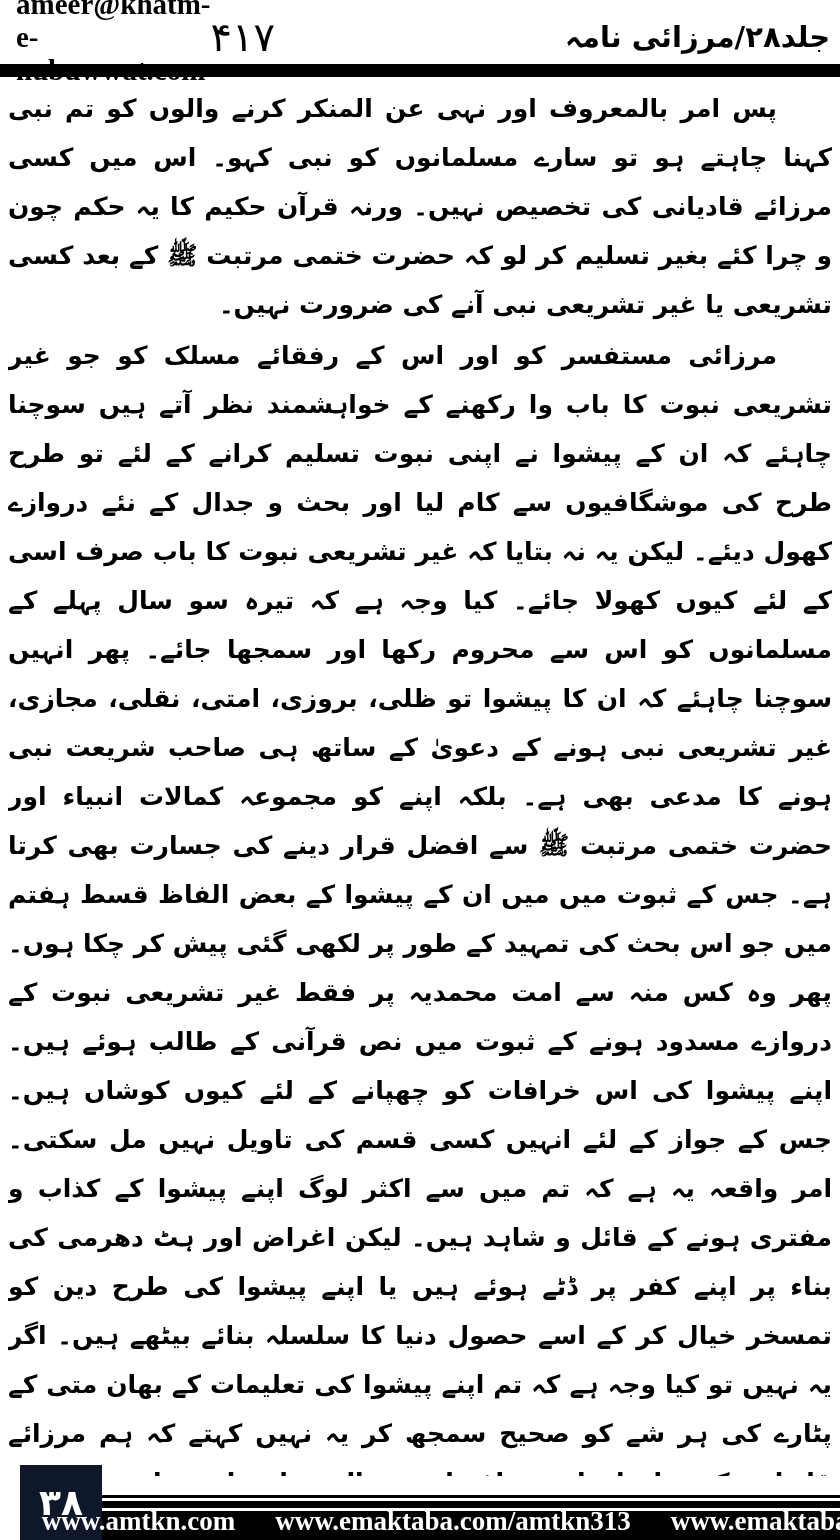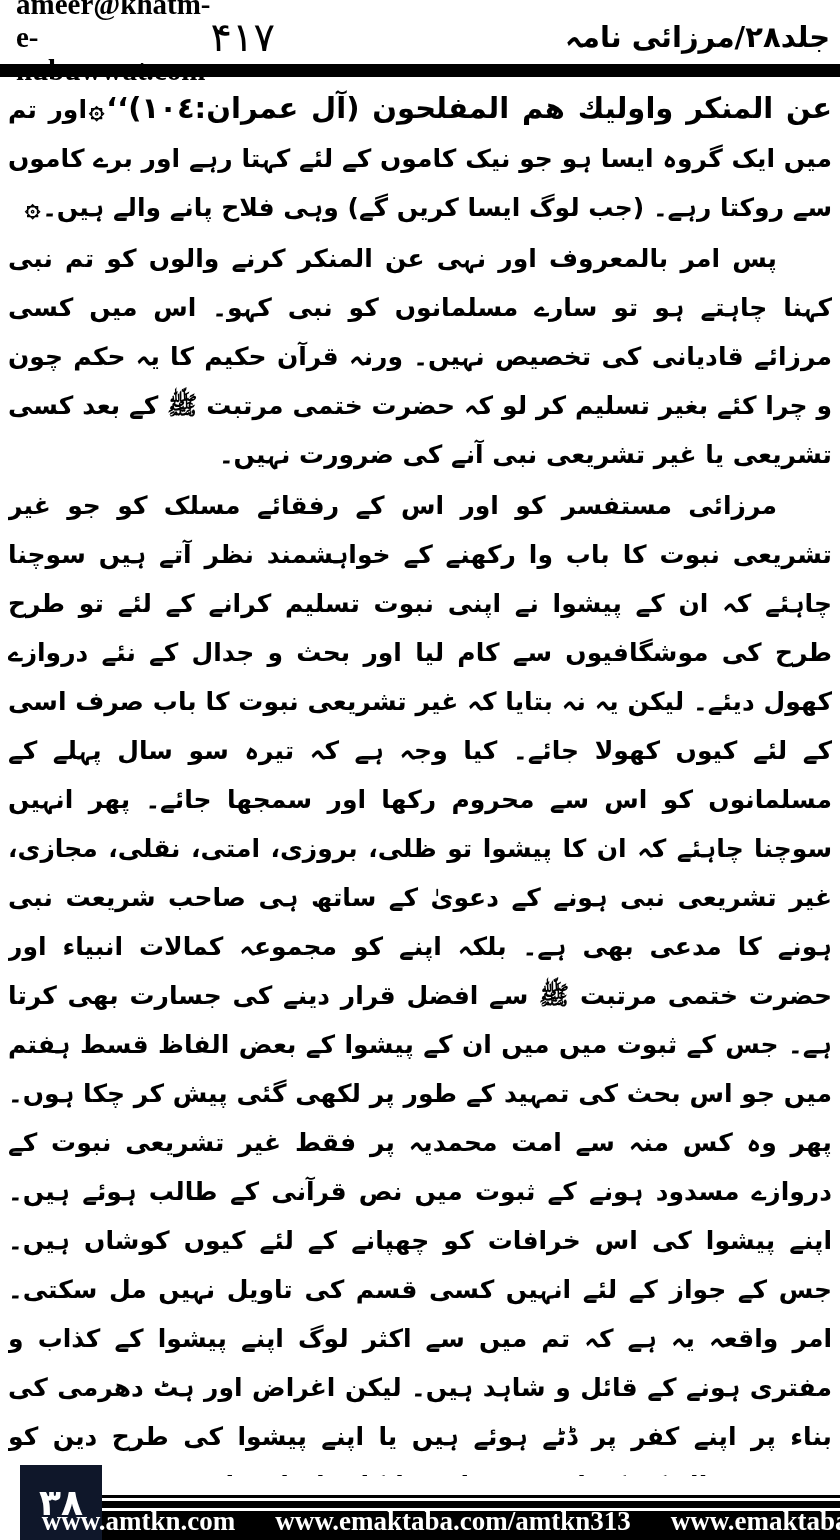--- a/index.html
+++ b/index.html
@@ -79,21 +79,20 @@
 
   <div class="header">
     <span class="email">ameer@khatm-e-nubuwwat.com</span>
     <span class="pageno-top">۴۱۷</span>
     <span class="book-title">احتساب جلد۲۸/مرزائی نامہ</span>
   </div>
 
   <div class="header-rule"></div>
 
   <div class="body-text">
-    <p><span class="arabic-quote">عن المنكر واوليك هم المفلحون (آل عمران:١٠٤)‘‘</span><span class="ornament">۞</span><span>اور تم میں ایک گروہ ایسا ہو جو نیک کاموں کے لئے کہتا رہے اور برے کاموں سے روکتا رہے۔ (جب لوگ ایسا کریں گے) وہی فلاح پانے والے ہیں۔</span><span class="ornament">۞</span></p>
 
     <p class="para-indent">پس امر بالمعروف اور نہی عن المنکر کرنے والوں کو تم نبی کہنا چاہتے ہو تو سارے مسلمانوں کو نبی کہو۔ اس میں کسی مرزائے قادیانی کی تخصیص نہیں۔ ورنہ قرآن حکیم کا یہ حکم چون و چرا کئے بغیر تسلیم کر لو کہ حضرت ختمی مرتبت ﷺ کے بعد کسی تشریعی یا غیر تشریعی نبی آنے کی ضرورت نہیں۔</p>
 
 
     <p class="para-indent">مرزائی مستفسر کو اور اس کے رفقائے مسلک کو جو غیر تشریعی نبوت کا باب وا رکھنے کے خواہشمند نظر آتے ہیں سوچنا چاہئے کہ ان کے پیشوا نے اپنی نبوت تسلیم کرانے کے لئے تو طرح طرح کی موشگافیوں سے کام لیا اور بحث و جدال کے نئے دروازے کھول دیئے۔ لیکن یہ نہ بتایا کہ غیر تشریعی نبوت کا باب صرف اسی کے لئے کیوں کھولا جائے۔ کیا وجہ ہے کہ تیرہ سو سال پہلے کے مسلمانوں کو اس سے محروم رکھا اور سمجھا جائے۔ پھر انہیں سوچنا چاہئے کہ ان کا پیشوا تو ظلی، بروزی، امتی، نقلی، مجازی، غیر تشریعی نبی ہونے کے دعویٰ کے ساتھ ہی صاحب شریعت نبی ہونے کا مدعی بھی ہے۔ بلکہ اپنے کو مجموعہ کمالات انبیاء اور حضرت ختمی مرتبت ﷺ سے افضل قرار دینے کی جسارت بھی کرتا ہے۔ جس کے ثبوت میں میں ان کے پیشوا کے بعض الفاظ قسط ہفتم میں جو اس بحث کی تمہید کے طور پر لکھی گئی پیش کر چکا ہوں۔ پھر وہ کس منہ سے امت محمدیہ پر فقط غیر تشریعی نبوت کے دروازے مسدود ہونے کے ثبوت میں نص قرآنی کے طالب ہوئے ہیں۔ اپنے پیشوا کی اس خرافات کو چھپانے کے لئے کیوں کوشاں ہیں۔ جس کے جواز کے لئے انہیں کسی قسم کی تاویل نہیں مل سکتی۔ امر واقعہ یہ ہے کہ تم میں سے اکثر لوگ اپنے پیشوا کے کذاب و مفتری ہونے کے قائل و شاہد ہیں۔ لیکن اغراض اور ہٹ دھرمی کی بناء پر اپنے کفر پر ڈٹے ہوئے ہیں یا اپنے پیشوا کی طرح دین کو تمسخر خیال کر کے اسے حصول دنیا کا سلسلہ بنائے بیٹھے ہیں۔ اگر یہ نہیں تو کیا وجہ ہے کہ تم اپنے پیشوا کی تعلیمات کے بھان متی کے پٹارے کی ہر شے کو صحیح سمجھ کر یہ نہیں کہتے کہ ہم مرزائے قادیانی کو تمام انبیاء سے افضل ختم المرسلین اور صاحب شریعت نبی خیال کرتے ہیں۔ اگر تمہارا دین یہ ہے تو میں تمہیں بتائے دیتا ہوں کہ تم مسلمان نہیں۔ کیونکہ دین اسلام وہی دین کامل</p>
   </div>
 
   <div class="footer-pageno">
     <span>۳۸</span>
   </div>

